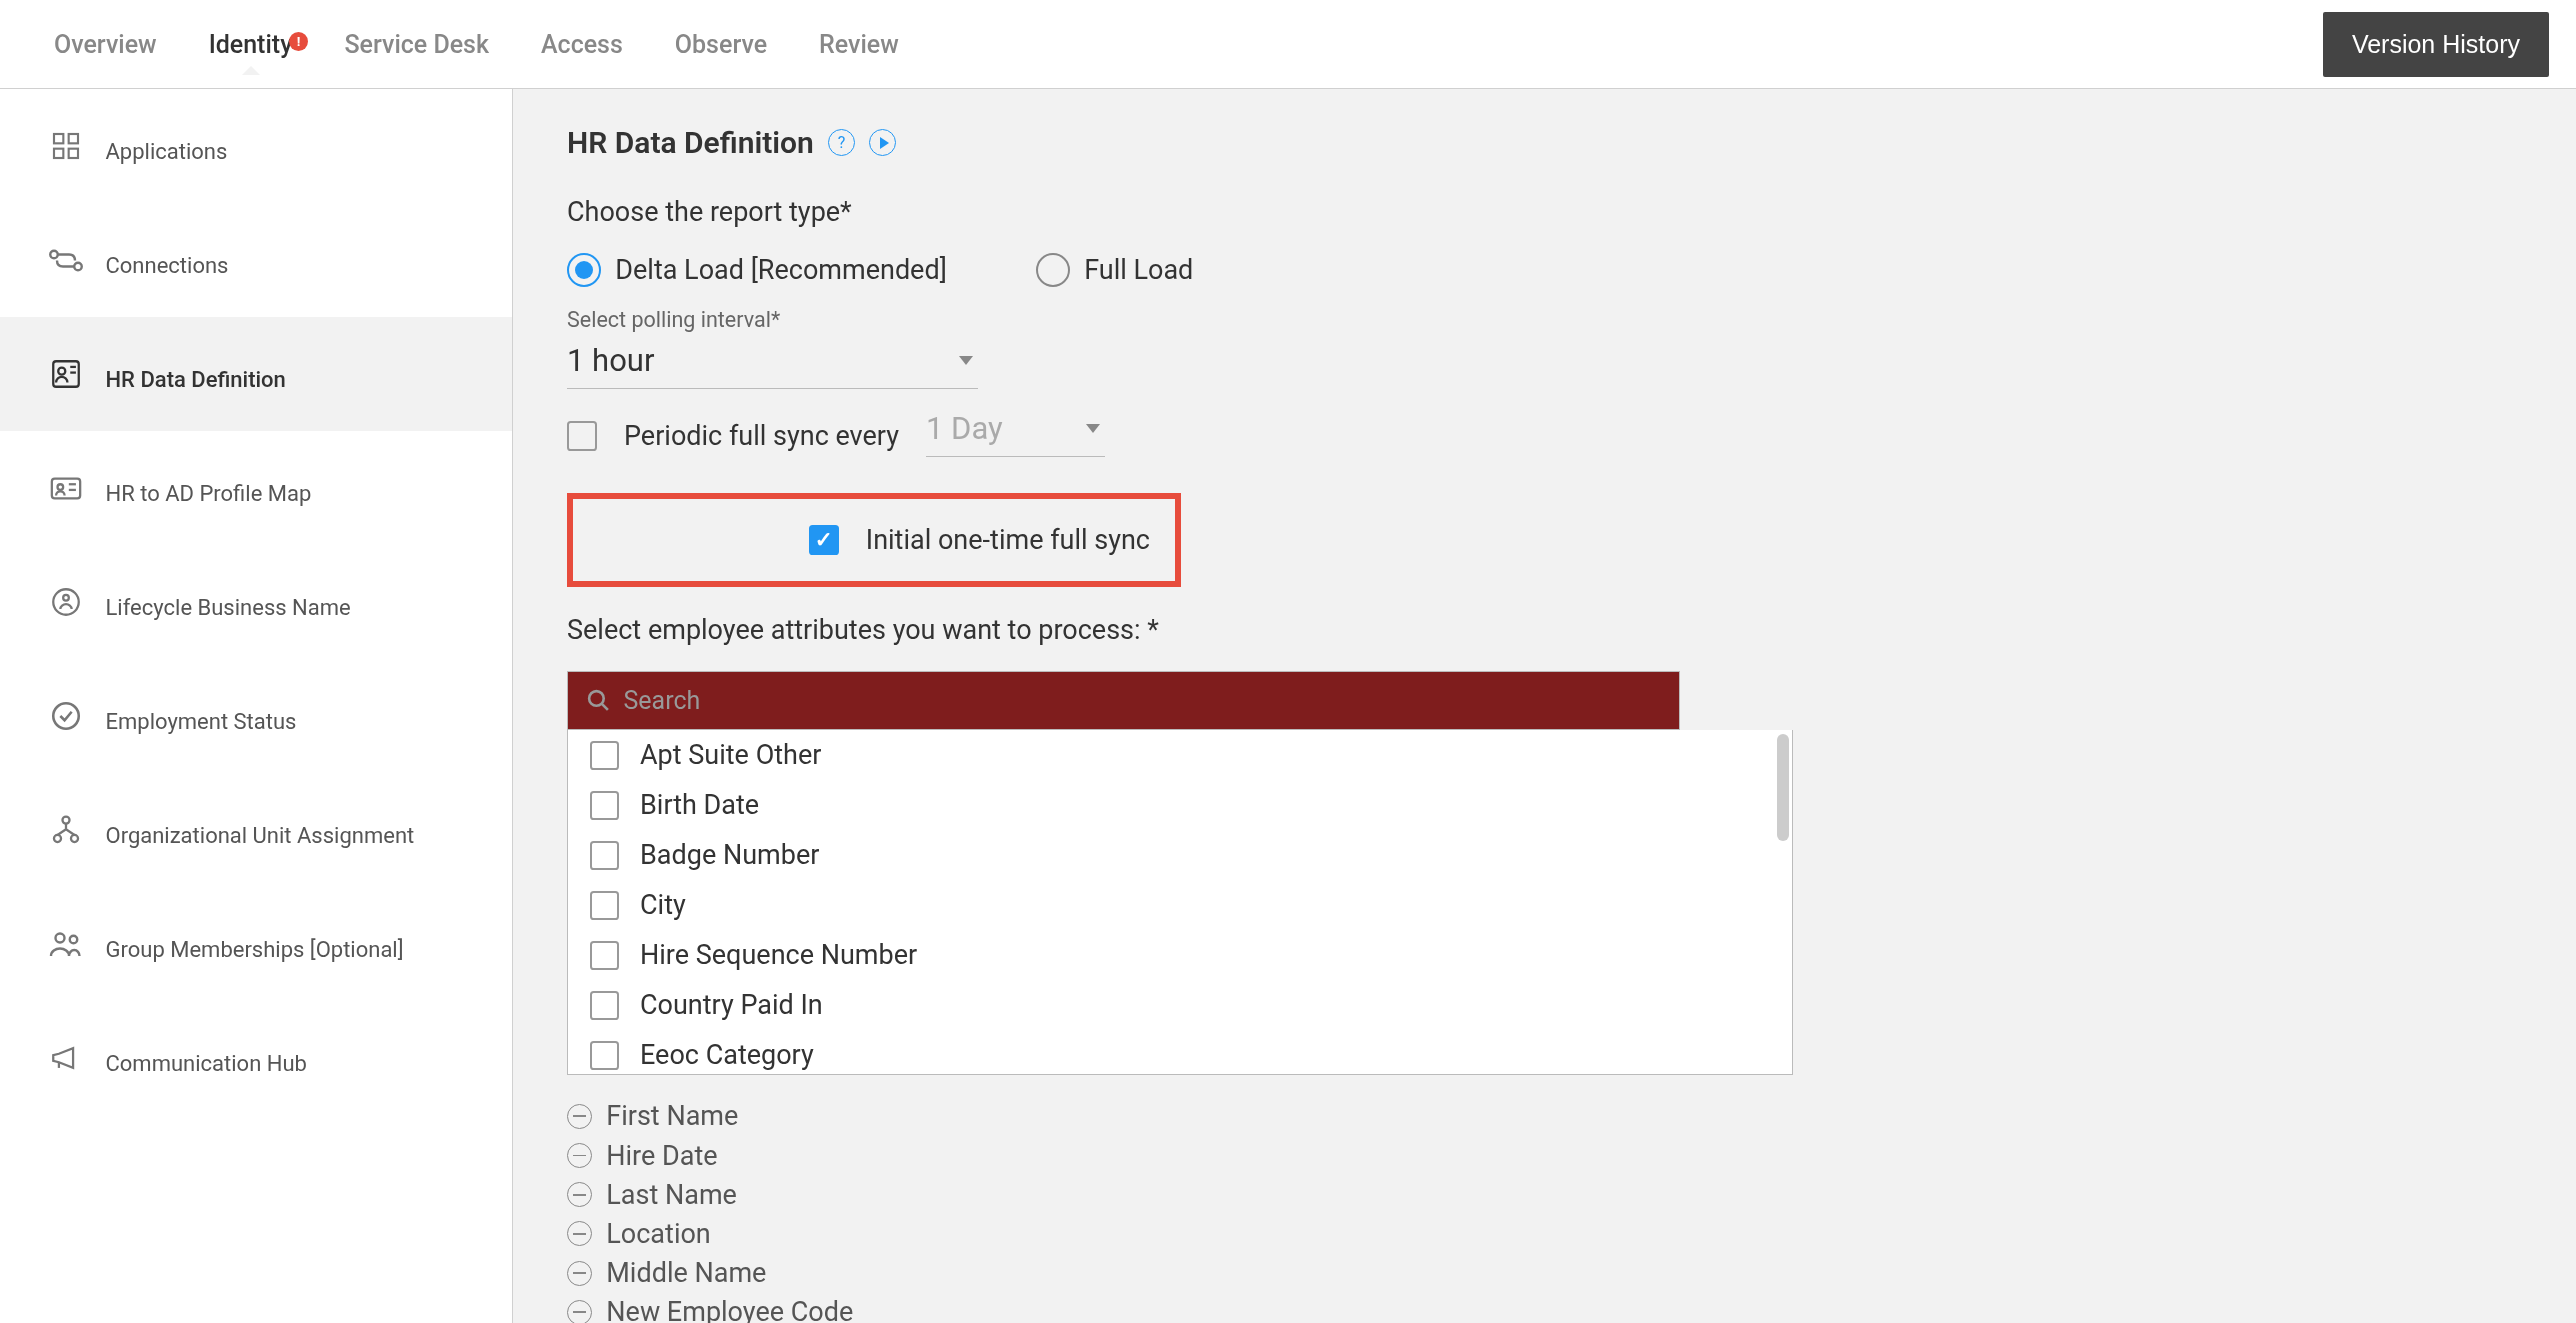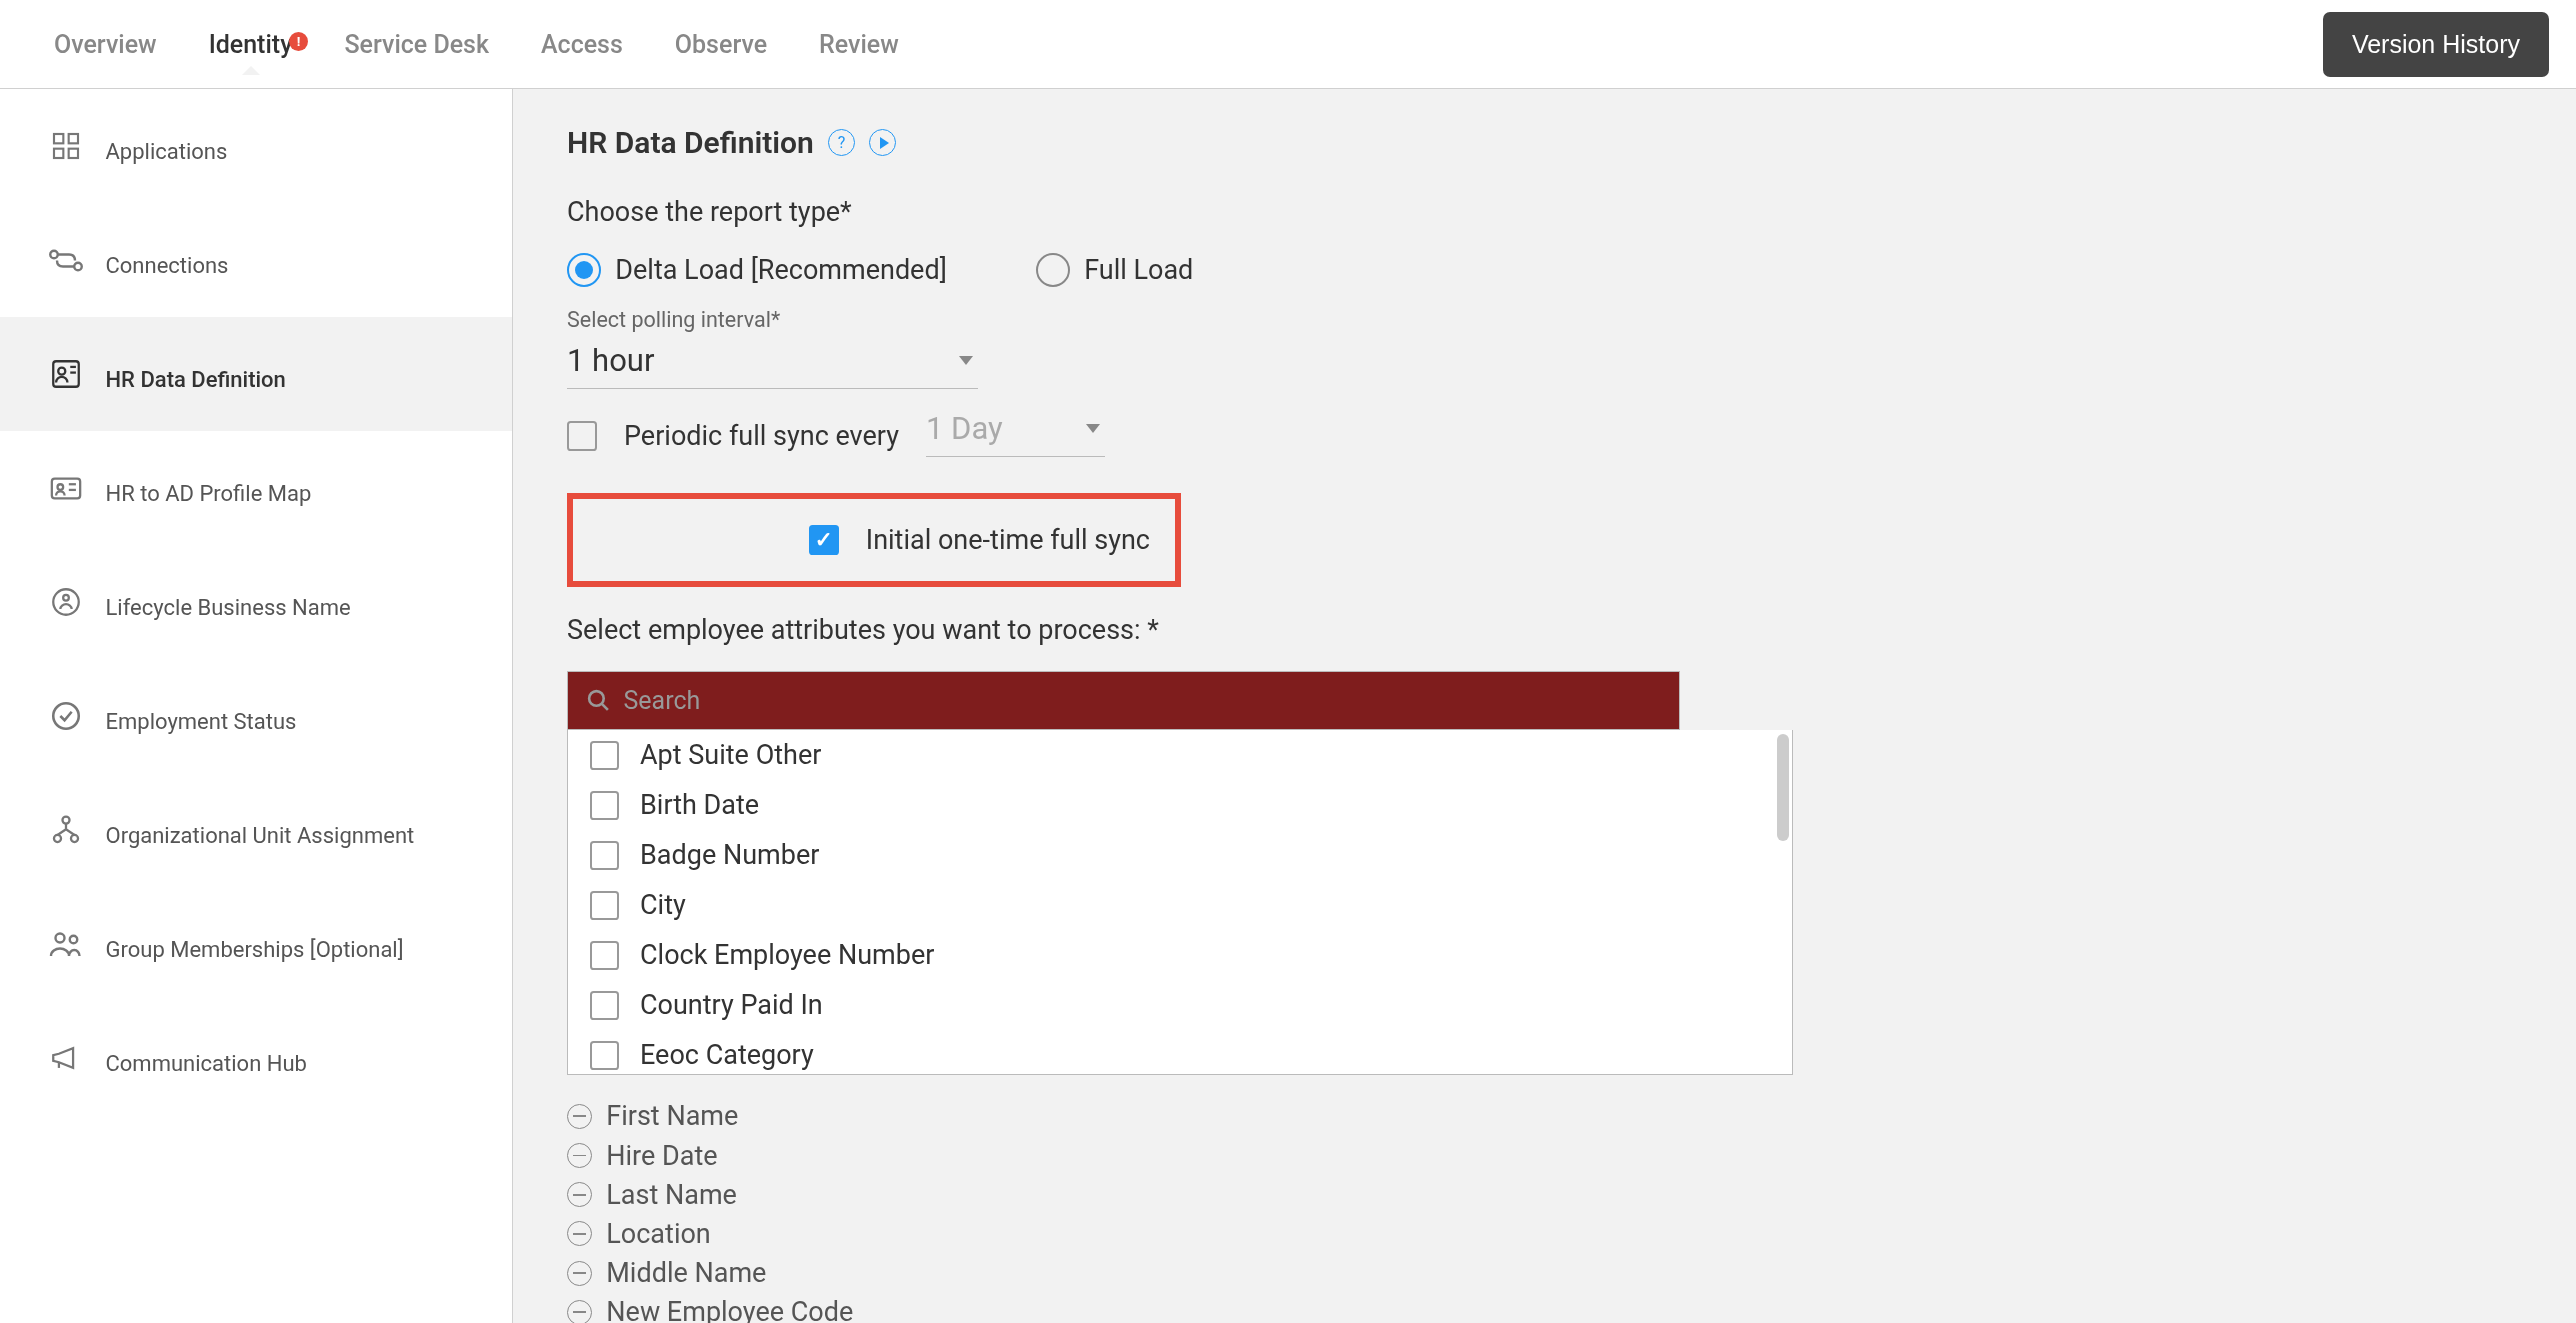--- a/index.html
+++ b/index.html
@@ -5,21 +5,21 @@
 * { box-sizing: border-box; margin: 0; padding: 0; }
 body { font-family: -apple-system, BlinkMacSystemFont, "Segoe UI", Roboto, sans-serif; background: #f2f2f2; color: #333; font-size: 25px; }
 
 
 .topnav { display: flex; align-items: center; background: #fff; border-bottom: 0.9px solid #d0d0d0; height: 89px; padding: 0 27px 0 54px; }
 .topnav-tabs { display: flex; gap: 52px; flex: 1; }
 .topnav-tab { color: #888; font-weight: 500; cursor: pointer; position: relative; padding: 16px 0; }
 .topnav-tab.active { color: #333; }
 .topnav-tab.active::after { content: ""; position: absolute; bottom: -0.9px; left: 50%; transform: translateX(-50%); width: 0; height: 0; border-left: 9px solid transparent; border-right: 9px solid transparent; border-bottom: 9px solid #f2f2f2; }
 .badge-dot { position: absolute; top: 18px; right: -16px; width: 19.7px; height: 19.7px; border-radius: 50%; background: #e74c3c; color: #fff; font-size: 13.4px; display: flex; align-items: center; justify-content: center; font-weight: bold; }
-.version-btn { background: #444; color: #fff; border: none; padding: 18px 29px; font-size: 25px; border-radius: 7px; cursor: pointer; }
+.version-btn { background: #444; color: #fff; border: none; padding: 18px 29px; font-size: 25px; border-radius: 2px; cursor: pointer; }
 
 
 .layout { display: flex; height: calc(1324px - 89px); }
 .sidebar { width: 513px; background: #fff; border-right: 0.9px solid #d0d0d0; overflow-y: auto; }
 .side-item { display: flex; align-items: flex-end; gap: 21.5px; padding: 39px 36px 39px 48px; color: #555; cursor: pointer; font-size: 22px; }
 .side-item.active { background: #f2f2f2; color: #333; font-weight: 500; }
 .side-icon { width: 36px; height: 36px; display: flex; align-items: center; justify-content: center; color: #777; }
 .side-item.active .side-icon { color: #333; }
 
 .main { flex: 1; padding: 36px 54px 36px 54px; overflow-y: auto; }
@@ -250,21 +250,21 @@
       <div class="attr-item">
           <span class="checkbox"></span>
           <span>Badge Number</span>
         </div>
       <div class="attr-item">
           <span class="checkbox"></span>
           <span>City</span>
         </div>
       <div class="attr-item">
           <span class="checkbox"></span>
-          <span>Clock Employee Number</span>
+          <span>Hire Sequence Number</span>
         </div>
       <div class="attr-item">
           <span class="checkbox"></span>
           <span>Country Paid In</span>
         </div>
       <div class="attr-item">
           <span class="checkbox"></span>
           <span>Eeoc Category</span>
         </div>
     </div>

